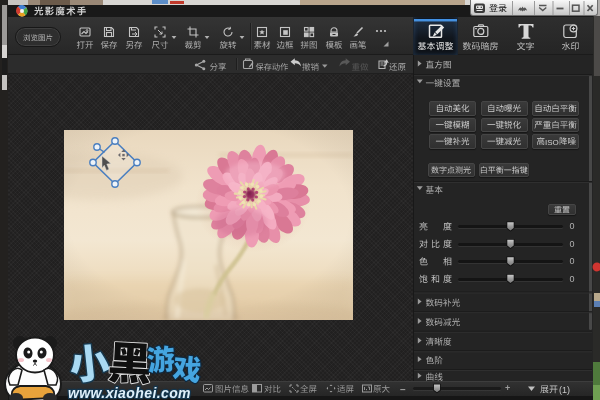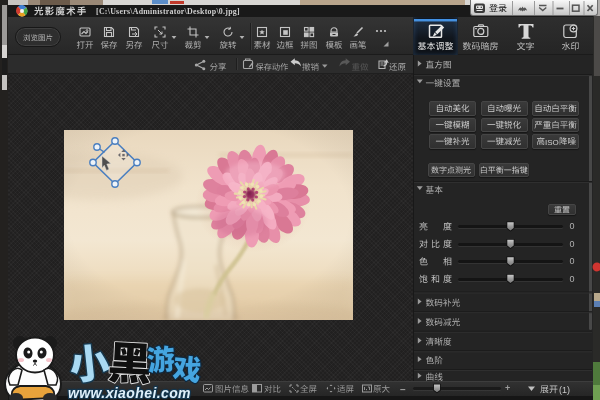--- a/index.html
+++ b/index.html
@@ -23,21 +23,20 @@
 <div style="position:absolute;left:593px;top:362px;width:7px;height:38px;background:#4f7a3c"></div>
 <div style="position:absolute;left:593px;top:385px;width:7px;height:15px;background:#6fa052"></div>
 <div style="position:absolute;left:8px;top:5px;width:585px;height:12px;background:#191919"></div>
 <div style="position:absolute;left:8px;top:17px;width:405px;height:38px;background:linear-gradient(#343434,#272727);border-bottom:1px solid #1b1b1b;box-sizing:border-box"></div>
 <div style="position:absolute;left:413px;top:17px;width:180px;height:38px;background:linear-gradient(#2e2e2e,#252525);border-bottom:1px solid #1b1b1b;box-sizing:border-box"></div>
 <div style="position:absolute;left:8px;top:55px;width:405px;height:19px;background:#2c2c2c;border-bottom:1px solid #1f1f1f;box-sizing:border-box"></div>
 <div style="position:absolute;left:8px;top:74px;width:405px;height:307px;background:#212020;background-image:repeating-linear-gradient(45deg,rgba(255,255,255,.028) 0 1px,transparent 1px 3px),repeating-linear-gradient(-45deg,rgba(255,255,255,.028) 0 1px,transparent 1px 3px)"></div>
 <div style="position:absolute;left:413px;top:55px;width:180px;height:326px;background:#242424;border-left:1px solid #181818;box-sizing:border-box"></div>
 <div style="position:absolute;left:8px;top:381px;width:585px;height:15px;background:linear-gradient(#313131,#262626);border-top:1px solid #3d3d3d;box-sizing:border-box"></div>
 <div style="position:absolute;left:8px;top:396px;width:585px;height:4px;background:#161616"></div>
-<div style="position:absolute;left:96px;top:6.5px;font:bold 7.9px 'Liberation Serif',serif;color:#cfcfcf;letter-spacing:.25px;white-space:pre">[C:\Users\Administrator\Desktop\0.jpg]</div>
 <div style="position:absolute;left:15px;top:27px;width:46px;height:20px;border-radius:11px;background:#2e2e2e;border:1px solid #171717;box-shadow:inset 0 0 0 1px #3f3f3f;box-sizing:border-box"></div>
 <div style="position:absolute;left:413px;top:17px;width:45px;height:38px;background:linear-gradient(#0d0d0f,#0d0d0f 4%,#3e8ee2 4%,#4796e8 9%,#1d2b3d 14%,#11161d 55%,#0d1014);border-left:1px solid #1a2430;border-right:1px solid #1a2430;box-sizing:border-box;box-shadow:inset 0 0 5px rgba(80,140,210,.3)"></div>
 <div style="position:absolute;left:429px;top:101px;width:47px;height:14.5px;background:linear-gradient(#3a3a3a,#303030);border:1px solid #454545;border-radius:2px;box-sizing:border-box;box-shadow:0 1px 1px rgba(0,0,0,.4)"></div>
 <div style="position:absolute;left:480.5px;top:101px;width:47px;height:14.5px;background:linear-gradient(#3a3a3a,#303030);border:1px solid #454545;border-radius:2px;box-sizing:border-box;box-shadow:0 1px 1px rgba(0,0,0,.4)"></div>
 <div style="position:absolute;left:532px;top:101px;width:47px;height:14.5px;background:linear-gradient(#3a3a3a,#303030);border:1px solid #454545;border-radius:2px;box-sizing:border-box;box-shadow:0 1px 1px rgba(0,0,0,.4)"></div>
 <div style="position:absolute;left:429px;top:117.5px;width:47px;height:14.5px;background:linear-gradient(#3a3a3a,#303030);border:1px solid #454545;border-radius:2px;box-sizing:border-box;box-shadow:0 1px 1px rgba(0,0,0,.4)"></div>
 <div style="position:absolute;left:480.5px;top:117.5px;width:47px;height:14.5px;background:linear-gradient(#3a3a3a,#303030);border:1px solid #454545;border-radius:2px;box-sizing:border-box;box-shadow:0 1px 1px rgba(0,0,0,.4)"></div>
 <div style="position:absolute;left:532px;top:117.5px;width:47px;height:14.5px;background:linear-gradient(#3a3a3a,#303030);border:1px solid #454545;border-radius:2px;box-sizing:border-box;box-shadow:0 1px 1px rgba(0,0,0,.4)"></div>
 <div style="position:absolute;left:429px;top:134px;width:47px;height:14.5px;background:linear-gradient(#3a3a3a,#303030);border:1px solid #454545;border-radius:2px;box-sizing:border-box;box-shadow:0 1px 1px rgba(0,0,0,.4)"></div>
 <div style="position:absolute;left:480.5px;top:134px;width:47px;height:14.5px;background:linear-gradient(#3a3a3a,#303030);border:1px solid #454545;border-radius:2px;box-sizing:border-box;box-shadow:0 1px 1px rgba(0,0,0,.4)"></div>

